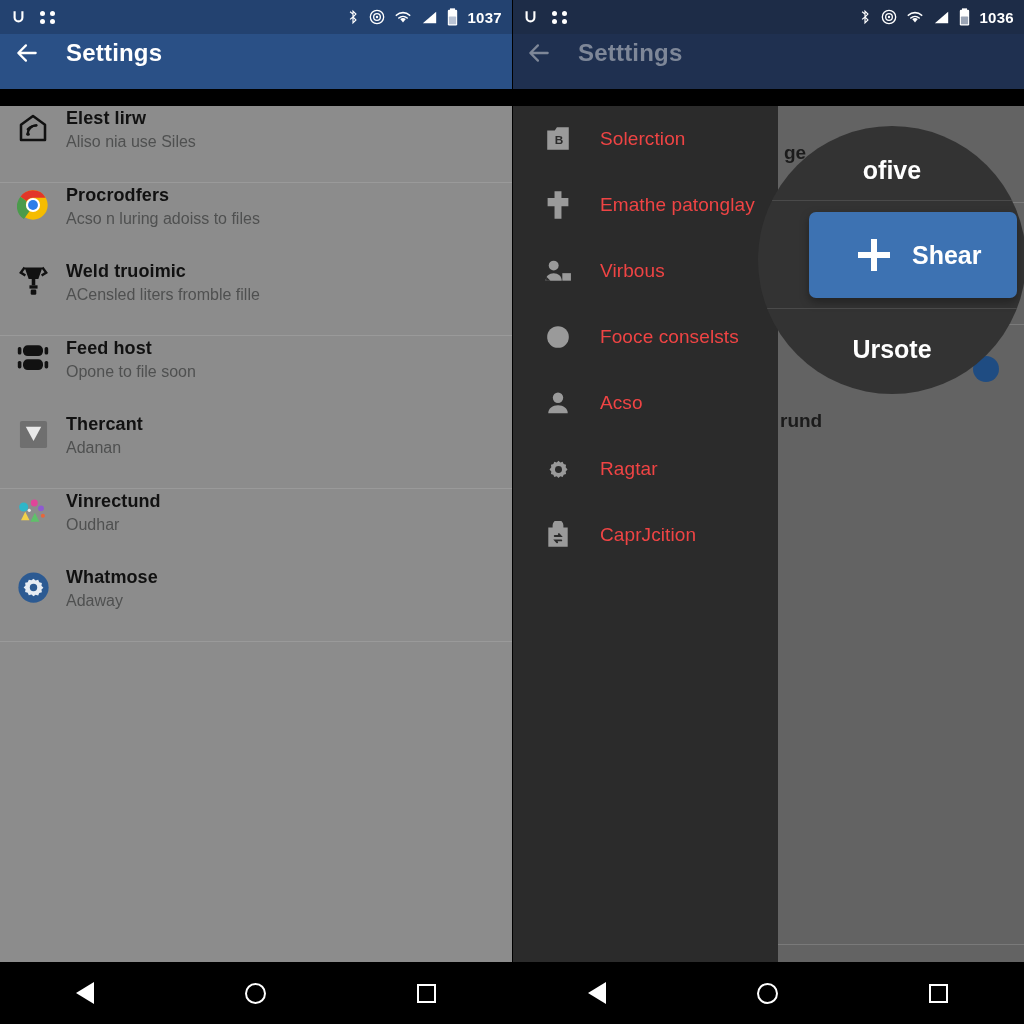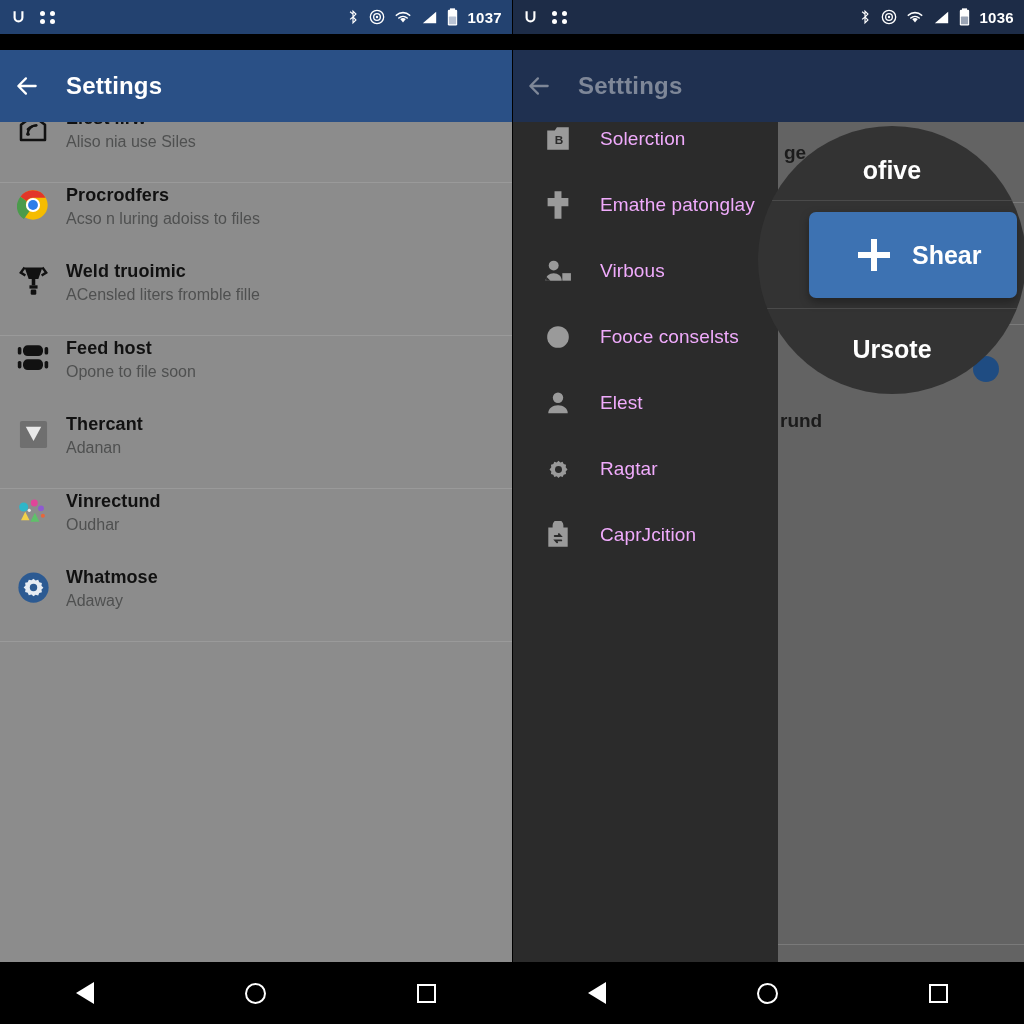--- a/index.html
+++ b/index.html
@@ -25,21 +25,21 @@
 
   .dots4 { width: 15px; height: 15px; position: relative; }
   .dots4 i { position: absolute; width: 5px; height: 5px; border-radius: 50%; background: #fff; }
   .dots4 i:nth-child(1){left:0;top:1px}
   .dots4 i:nth-child(2){right:0;top:1px}
   .dots4 i:nth-child(3){left:0;bottom:1px}
   .dots4 i:nth-child(4){right:0;bottom:1px}
 
   
   .appbar {
-    position: absolute; top: 50px; left: 0; width: 100%; height: 72px;
+    position: absolute; top: 17px; left: 0; width: 100%; height: 72px;
     display: flex; align-items: center; padding-left: 14px; gap: 26px;
     z-index: 35;
   }
   .appbar .title { font-size: 24px; font-weight: 700; letter-spacing: .2px; }
 
   
   #left .statusbar { background: #234270; }
   #left .appbar { background: #2a5086; color: #fff; }
   #left .body {
     position: absolute; top: 106px; left: 0; right: 0; bottom: 62px;
@@ -83,21 +83,21 @@
   }
   .drawer {
     position: absolute; top: 0; left: 0; bottom: 0; width: 266px;
     background: #2b2b2b; z-index: 10;
   }
   .drow { display: flex; align-items: center; height: 66px; padding-left: 24px; }
   .drow .ic {
     width: 44px; min-width: 44px; height: 36px;
     display: flex; align-items: center; justify-content: center;
   }
-  .drow .lbl { font-size: 19px; color: #f0abfc; padding-left: 20px; letter-spacing: .1px; }
+  .drow .lbl { font-size: 19px; color: #ef4444; padding-left: 20px; letter-spacing: .1px; }
 
   
   .magnifier {
     position: absolute; z-index: 20;
     width: 268px; height: 268px; border-radius: 50%;
     background: #333333;
     overflow: hidden;
   }
   .mag-top-label, .mag-bot-label {
     position: absolute; width: 100%; text-align: center;
@@ -419,21 +419,21 @@
           <span class="lbl">Fooce conselsts</span>
         </div>
 
         <div class="drow">
           <span class="ic">
             <svg width="26" height="26" viewBox="0 0 24 24">
               <circle cx="12" cy="7.2" r="4.8" fill="#9a9a9a"></circle>
               <path d="M3 21.5c0-4.6 4-7.4 9-7.4s9 2.8 9 7.4z" fill="#9a9a9a"></path>
             </svg>
           </span>
-          <span class="lbl">Elest</span>
+          <span class="lbl">Acso</span>
         </div>
 
         <div class="drow">
           <span class="ic">
             <svg width="27" height="27" viewBox="0 0 24 24">
               <path d="M12 2.2l1.6 1.5 2.1-.6.9 2 2.1.6-.3 2.2L20 9.9l-1.6 1.9.3 2.2-2.1.6-.9 2-2.1-.6L12 17.5l-1.6-1.5-2.1.6-.9-2-2.1-.6.3-2.2L4 9.9l1.6-1.9-.3-2.2 2.1-.6.9-2 2.1.6z" fill="#9a9a9a" transform="translate(0,2)"></path>
               <circle cx="12" cy="11.9" r="3.1" fill="#2b2b2b"></circle>
             </svg>
           </span>
           <span class="lbl">Ragtar</span>

